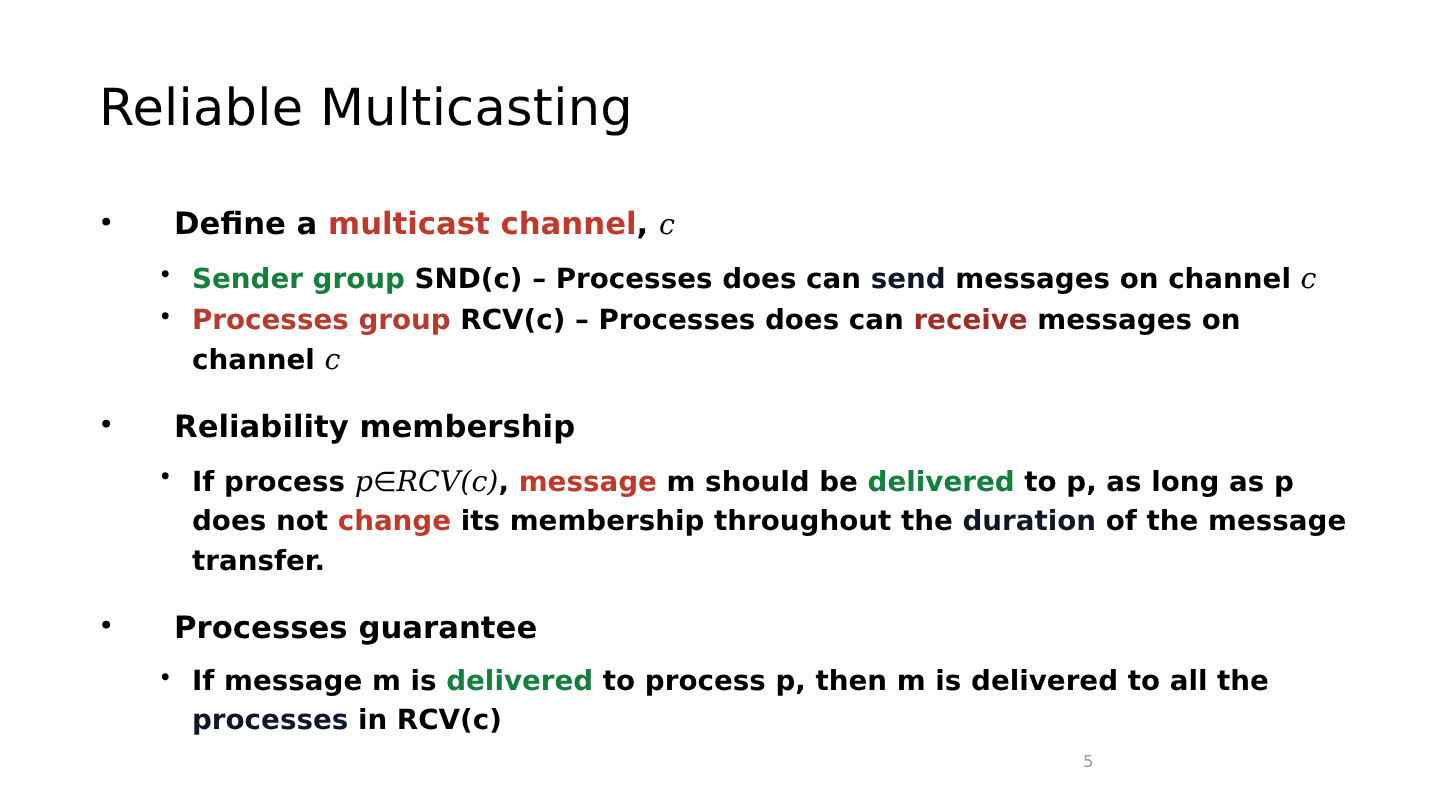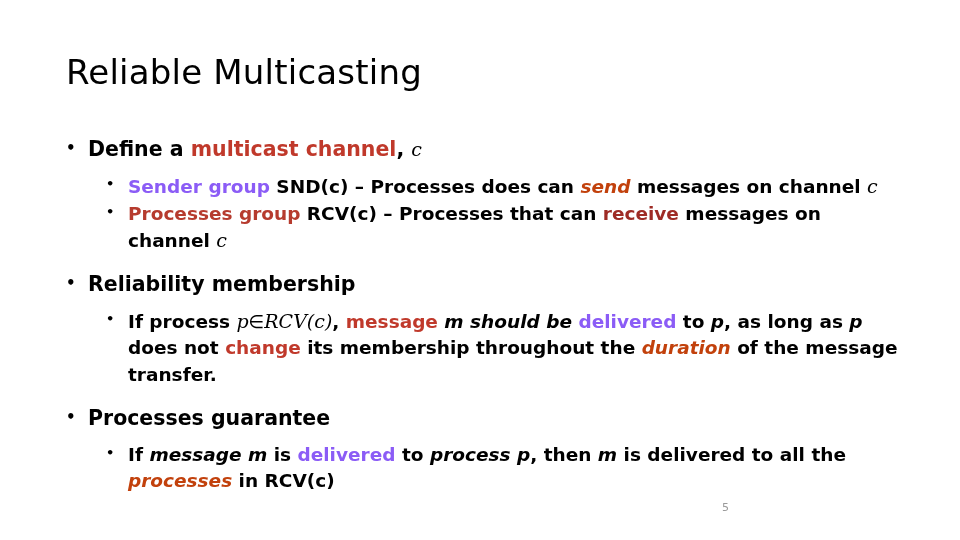--- a/index.html
+++ b/index.html
@@ -47,21 +47,21 @@
     margin-bottom: 2px;
   }
   .l1 .dot {
     width: 22px;
     flex: 0 0 22px;
     text-align: left;
     font-size: 15px;
     line-height: 1.6;
     color: #000000;
   }
-  .l1 .txt { flex: 1 1 auto; }
+  .l1 .txt { flex: 1 1 auto; margin-left: 28px; }
 
   .l2 {
     display: flex;
     align-items: flex-start;
     font-size: 18.5px;
     font-weight: bold;
     color: #000000;
     line-height: 1.42;
     margin-left: 40px;
     margin-bottom: 1px;
@@ -74,25 +74,25 @@
     color: #000000;
   }
   .l2 .txt { flex: 1 1 auto; }
 
   .gap-big { height: 16px; }
   .gap-sm { height: 7px; }
 
   
   .red { color: #c0392b; }
   .redish { color: #b63b2e; }
-  .blue { color: #8b5cf6; }
-  .green { color: #c2410c; font-style: italic; }
+  .blue { color: #15803d; }
+  .green { color: #0f172a; }
   .darkred { color: #9e2b25; margin-top: 24px; }
   .black { color: #000000; }
-  .ital { font-style: italic; }
+  .ital { }
   .mathvar {
     font-family: "DejaVu Serif", serif;
     font-style: italic;
     font-weight: normal;
     font-size: 19px;
   }
   .mathsym {
     font-family: "DejaVu Sans", sans-serif;
     font-weight: normal;
     font-size: 18px;
@@ -123,21 +123,21 @@
 
     <div class="gap-sm"></div>
 
     <div class="l2">
       <span class="dot">•</span>
       <span class="txt"><span class="blue">Sender group</span><span class="black"> SND(c) – Processes does can </span><span class="green">send</span><span class="black"> messages on channel </span><span class="mathvar">c</span></span>
     </div>
 
     <div class="l2">
       <span class="dot">•</span>
-      <span class="txt"><span class="redish">Processes group</span><span class="black"> RCV(c) – Processes that can </span><span class="darkred">receive</span><span class="black"> messages on channel </span><span class="mathvar">c</span></span>
+      <span class="txt"><span class="redish">Processes group</span><span class="black"> RCV(c) – Processes does can </span><span class="darkred">receive</span><span class="black"> messages on channel </span><span class="mathvar">c</span></span>
     </div>
 
     <div class="gap-big"></div>
 
     <div class="l1">
       <span class="dot">•</span>
       <span class="txt black">Reliability membership</span>
     </div>
 
     <div class="gap-sm"></div>

